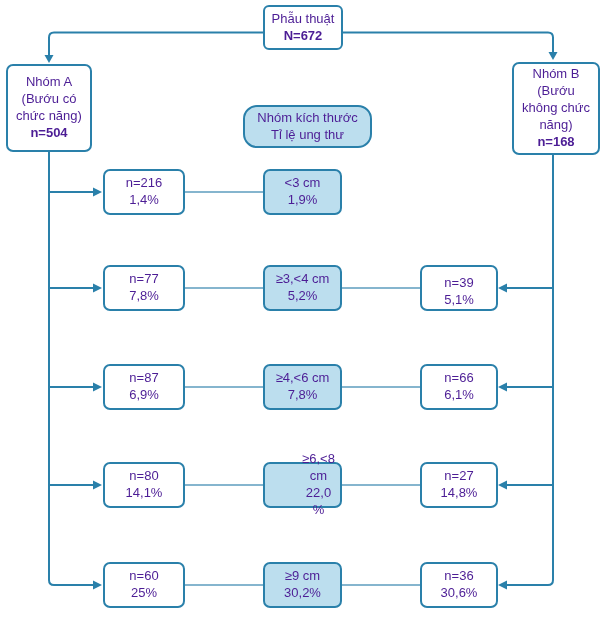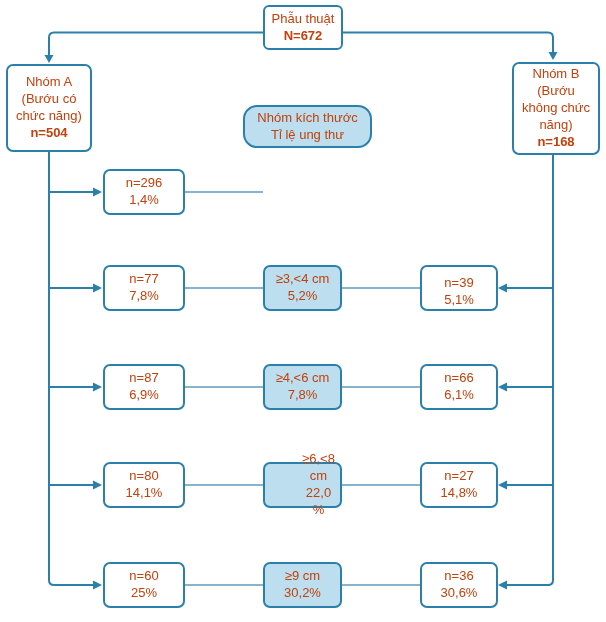--- a/index.html
+++ b/index.html
@@ -1,21 +1,21 @@
 <!DOCTYPE html>
 <html><head>
 <meta charset="utf-8">
 <style>
   html,body{margin:0;padding:0;background:#ffffff;}
   .canvas{
     position:relative;
     width:606px;height:622px;
     background:#ffffff;
     font-family:"Liberation Sans", sans-serif;
-    color:#c2410c;
+    color:#4c1d95;
     overflow:hidden;
   }
   .wires{position:absolute;left:0;top:0;z-index:0;}
   .box{
     position:absolute;
     box-sizing:border-box;
     background:#ffffff;
     border:2px solid #2a80aa;
     border-radius:7px;
     display:flex;
@@ -97,22 +97,26 @@
     <div class="t">Nhóm B (Bướu không chức năng)</div>
     <div class="t bold">n=168</div>
   </div>
 
   <div class="box blue" style="left:243px;top:105px;width:129px;height:43px;border-radius:14px;">
     <div class="t">Nhóm kích thước</div>
     <div class="t">Tỉ lệ ung thư</div>
   </div>
 
   <div class="box" style="left:103px;top:169px;width:82px;height:46px;">
-    <div class="t">n=296</div>
+    <div class="t">n=216</div>
     <div class="t">1,4%</div>
+  </div>
+  <div class="box blue" style="left:263px;top:169px;width:79px;height:46px;">
+    <div class="t">&lt;3 cm</div>
+    <div class="t">1,9%</div>
   </div>
 
   <div class="box" style="left:103px;top:265px;width:82px;height:46px;">
     <div class="t">n=77</div>
     <div class="t">7,8%</div>
   </div>
   <div class="box blue" style="left:263px;top:265px;width:79px;height:46px;">
     <div class="t">≥3,&lt;4 cm</div>
     <div class="t">5,2%</div>
   </div>

